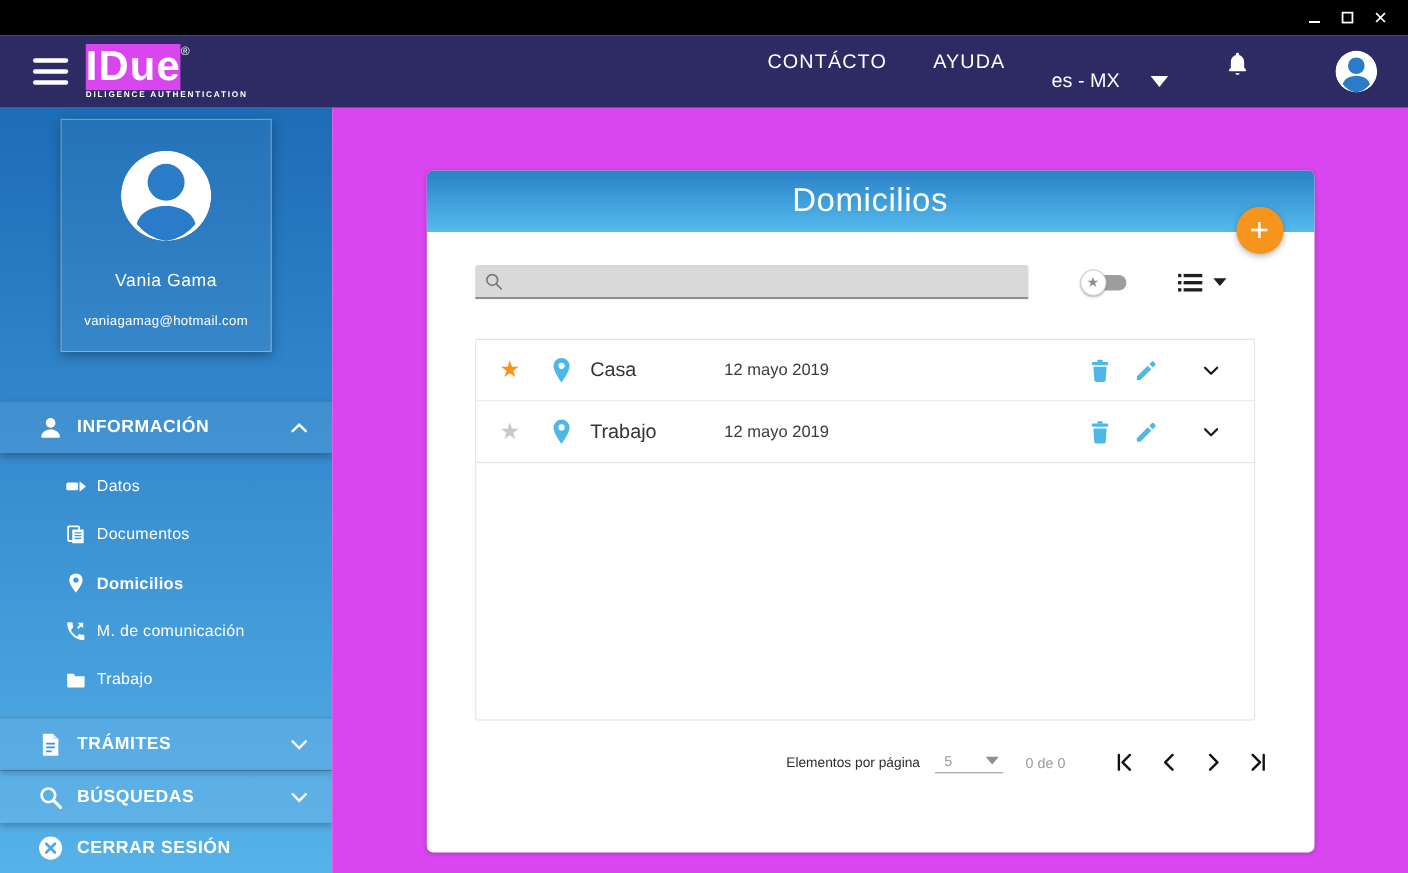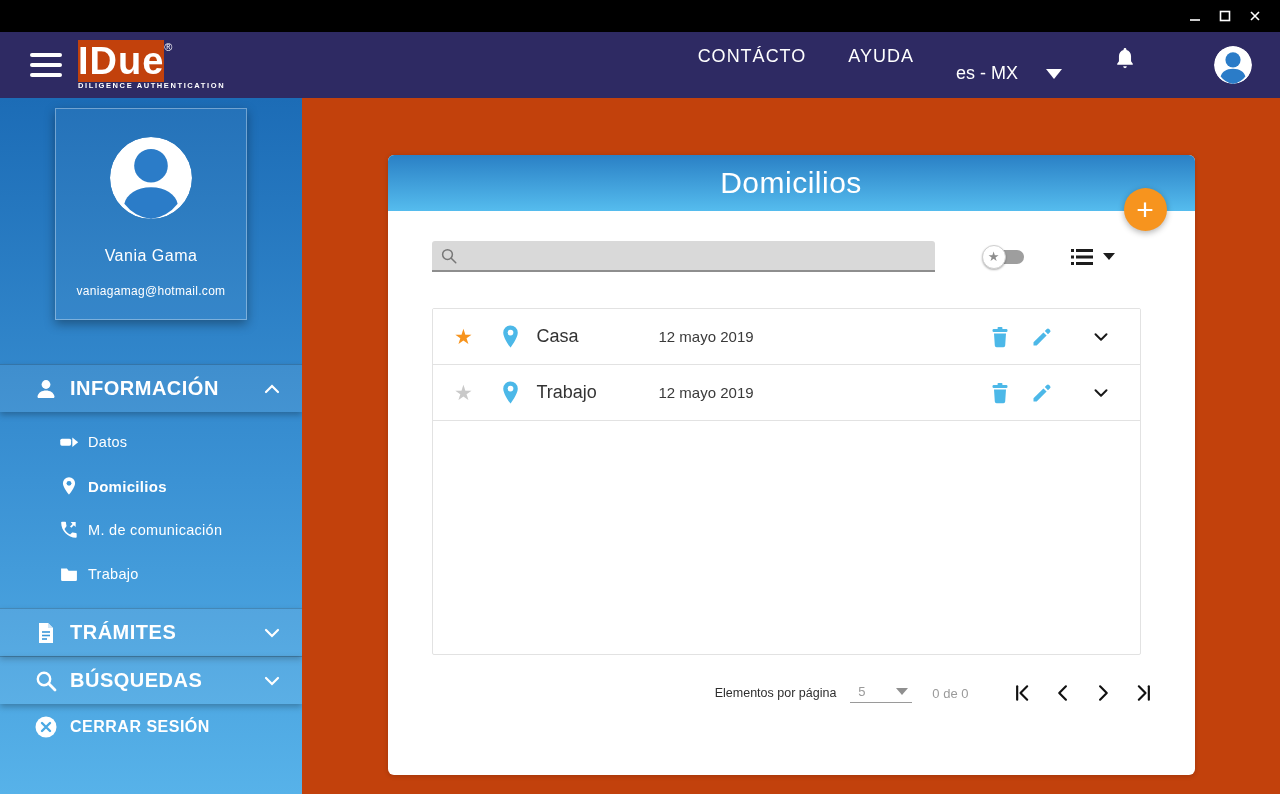--- a/index.html
+++ b/index.html
@@ -29,31 +29,31 @@
 
   
   .sidebar { width:302px; flex:none; background:linear-gradient(180deg,#1c6cb6 0%, #3b92d4 55%, #57b2e9 100%); color:#fff; overflow:hidden; }
   .profile-card { width:192px; margin:10px auto 44px auto; height:212px; border:1px solid rgba(255,255,255,0.35); background:rgba(255,255,255,0.04); box-shadow:0 4px 10px rgba(0,0,0,0.35); display:flex; flex-direction:column; align-items:center; }
   .avatar-big { width:82px; height:82px; border-radius:50%; margin-top:28px; }
   .profile-name { font-size:16px; margin-top:28px; letter-spacing:0.5px; }
   .profile-email { font-size:12px; margin-top:19px; letter-spacing:0.3px; }
 
   .navsection { height:48px; display:flex; align-items:center; padding:0 22px 0 34px; background:rgba(255,255,255,0.07); border-top:1px solid rgba(0,0,0,0.18); box-shadow:0 3px 6px rgba(0,0,0,0.25); position:relative; cursor:pointer; }
   .navsection .icon { width:24px; height:24px; margin-right:12px; flex:none; }
-  .navsection .lbl { font-size:20px; font-weight:bold; letter-spacing:0.5px; }
+  .navsection .lbl { font-size:16px; font-weight:bold; letter-spacing:0.5px; }
   .navsection .chev { margin-left:auto; }
   .subnav { padding:8px 0 12px 0; }
   .subitem { height:44px; display:flex; align-items:center; padding-left:59px; font-size:14.5px; cursor:pointer; letter-spacing:0.3px; }
   .subitem .icon { width:20px; height:20px; margin-right:9px; flex:none; }
   .subitem.active { font-weight:bold; font-size:15px; }
   .logout { height:46px; display:flex; align-items:center; padding-left:34px; font-size:16px; font-weight:bold; letter-spacing:0.5px; cursor:pointer; }
   .logout .icon { width:24px; height:24px; margin-right:12px; }
 
   
-  .main { flex:1; position:relative; background:#c2410c; }
+  .main { flex:1; position:relative; background:#d946ef; }
   .card { width:807px; margin:57px auto 0 auto; height:620px; background:#fff; box-shadow:0 1px 5px rgba(0,0,0,0.18); border-radius:6px; position:relative; }
   .card-header { height:56px; background:linear-gradient(180deg,#2a80c5 0%, #55bcee 100%); border-radius:6px 6px 0 0; display:flex; align-items:center; justify-content:center; }
   .card-title { color:#fff; font-size:30px; font-weight:500; letter-spacing:0.5px; }
   .fab { position:absolute; top:33px; right:28px; width:43px; height:43px; border-radius:50%; background:#f7941e; color:#fff; font-size:30px; font-weight:300; display:flex; align-items:center; justify-content:center; box-shadow:0 2px 6px rgba(0,0,0,0.3); cursor:pointer; line-height:1; }
 
   .toolbar { display:flex; align-items:center; padding:30px 40px 0 44px; }
   .searchbox { width:503px; height:31px; background:#d9d9d9; border:none; border-bottom:2px solid #8e8e8e; border-radius:3px 3px 0 0; display:flex; align-items:center; padding:0 8px; }
   .searchbox input { flex:1; border:none; background:transparent; outline:none; font-size:14px; font-family:"Liberation Sans", sans-serif; color:#333; }
   .tool-right { margin-left:auto; display:flex; align-items:center; gap:44px; padding-right:40px; }
   .star-toggle { display:flex; align-items:center; cursor:pointer; position:relative; width:44px; height:24px; }
@@ -158,20 +158,30 @@
           <polyline points="2,8 8,2 14,8" fill="none" stroke="#fff" stroke-width="2.2" stroke-linecap="round"></polyline>
         </svg>
     </div>
     <div class="subnav">
       <div class="subitem">
         <svg class="icon" viewBox="0 0 24 24">
           <rect x="1.5" y="8" width="13" height="8.5" rx="2" fill="#fff"></rect>
           <polygon points="16,6.5 23,12.2 16,18" fill="#fff"></polygon>
         </svg>
         <span>Datos</span>
+      </div>
+      <div class="subitem">
+        <svg class="icon" viewBox="0 0 24 24">
+          <rect x="3.5" y="3" width="12" height="16" rx="1" fill="none" stroke="#fff" stroke-width="2"></rect>
+          <rect x="8" y="6.5" width="12.5" height="15" rx="1" fill="#fff"></rect>
+          <line x1="10.5" y1="10" x2="18" y2="10" stroke="#3b96d8" stroke-width="1.4"></line>
+          <line x1="10.5" y1="13" x2="18" y2="13" stroke="#3b96d8" stroke-width="1.4"></line>
+          <line x1="10.5" y1="16" x2="18" y2="16" stroke="#3b96d8" stroke-width="1.4"></line>
+        </svg>
+        <span>Documentos</span>
       </div>
       <div class="subitem active">
         <svg class="icon" viewBox="0 0 24 24">
           <path d="M12 1.5a7.3 7.3 0 0 0-7.3 7.3C4.7 14 12 22.5 12 22.5s7.3-8.5 7.3-13.7A7.3 7.3 0 0 0 12 1.5z" fill="#fff"></path>
           <circle cx="12" cy="8.8" r="2.9" fill="#3b96d8"></circle>
         </svg>
         <span>Domicilios</span>
       </div>
       <div class="subitem">
         <svg class="icon" viewBox="0 0 24 24">

